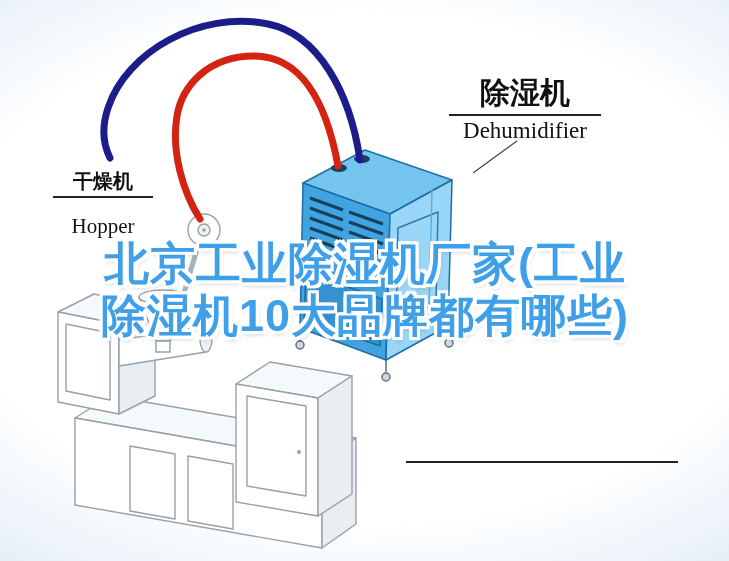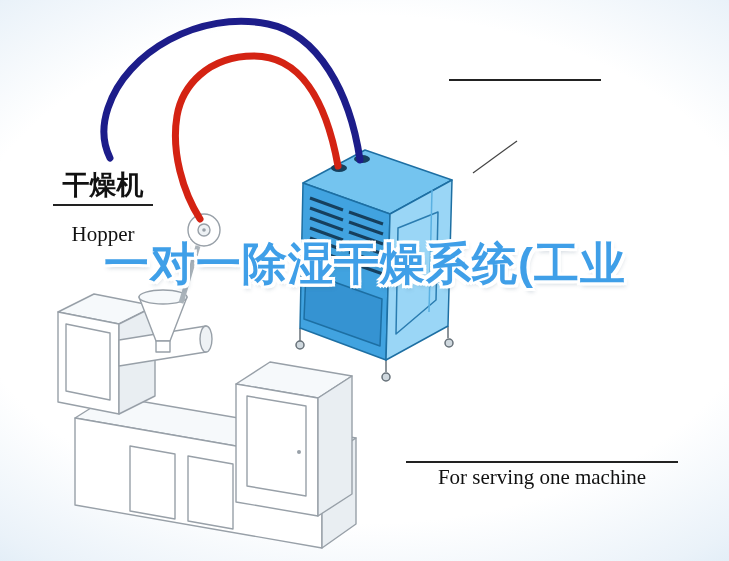--- a/index.html
+++ b/index.html
@@ -15,21 +15,21 @@
   .label .cn{font-weight:bold;line-height:1.15;}
   .label .rule{height:0;border-top:2px solid #222;margin:3px auto 2px auto;}
   .label .en{font-family:"Liberation Serif", serif;line-height:1.15;}
 
   .dehu-label{left:440px;top:76px;width:170px;}
   .dehu-label .cn{font-size:30px;}
   .dehu-label .rule{width:152px;}
   .dehu-label .en{font-size:23px;}
 
   .hopper-label{left:44px;top:170px;width:118px;}
-  .hopper-label .cn{font-size:27px;text-align:center;}
+  .hopper-label .cn{font-size:20px;text-align:center;}
   .hopper-label .rule{width:100px;}
   .hopper-label .en{font-size:21px;margin-top:16px;}
 
   .system-label{left:396px;top:458px;width:292px;}
   .system-label .cn{font-size:30px;}
   .system-label .rule{width:272px;}
   .system-label .en{font-size:21px;}
 
   .big-title{
     position:absolute;left:28px;top:238px;width:674px;
@@ -128,31 +128,33 @@
       <ellipse cx="362" cy="159" rx="8" ry="4" fill="#16405e" stroke="none"></ellipse>
     </g>
 
     <path d="M517,141 L473,173" stroke="#444" stroke-width="1.2" fill="none"></path>
 
     <path d="M360,160 C350,92 318,34 268,24 C200,10 126,52 108,108 C102,126 102,142 110,158" fill="none" stroke="#1d1d8a" stroke-width="7" stroke-linecap="round"></path>
     <path d="M338,166 C326,100 300,56 254,56 C208,56 182,86 177,116 C171,152 183,192 200,219" fill="none" stroke="#d42313" stroke-width="7" stroke-linecap="round"></path>
   </svg>
 
   <div class="label dehu-label">
+    <div class="cn">除湿机</div>
     <div class="rule"></div>
+    <div class="en">Dehumidifier</div>
   </div>
 
   <div class="label hopper-label">
     <div class="cn">干燥机</div>
     <div class="rule"></div>
     <div class="en">Hopper</div>
   </div>
 
   <div class="big-title">
-    <div>一对一除湿干燥系统(工业</div>
+    <div>北京工业除湿机厂家(工业</div>
+    <div>除湿机10大品牌都有哪些)</div>
   </div>
 
   <div class="label system-label">
     <div class="rule"></div>
-    <div class="en">For serving one machine</div>
   </div>
 
 </div>
 
 </body></html>

